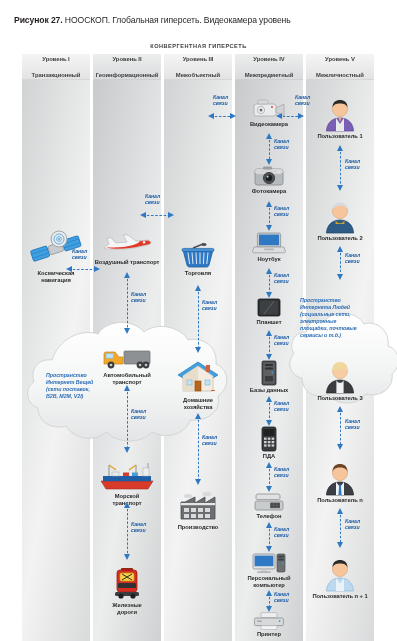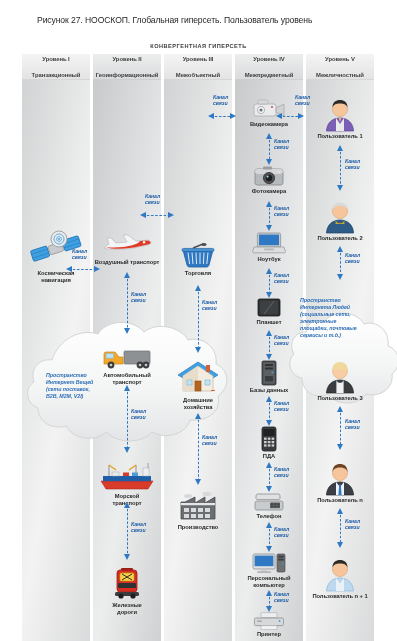--- a/index.html
+++ b/index.html
@@ -12,21 +12,21 @@
     position:relative;
   }
   #stage{position:relative;width:397px;height:641px;overflow:hidden;}
 
   
   .caption{
     position:absolute;left:14px;top:14px;width:372px;
     font-size:8.6px;line-height:12px;color:#231f20;
     letter-spacing:-0.1px;white-space:nowrap;
   }
-  .caption b{font-weight:normal;margin-left:23px;}
+  .caption b{font-weight:bold;}
 
   
   .toplabel{
     position:absolute;left:0;top:43px;width:397px;text-align:center;
     font-size:5.6px;letter-spacing:0.5px;color:#3c3c3c;font-weight:bold;
   }
 
   
   .col{
     position:absolute;top:54px;height:587px;
@@ -101,21 +101,21 @@
   .hlink u.lf{left:0;border-right:6px solid #2f79c4;}
   .hlink u.rt{right:0;border-left:6px solid #2f79c4;}
 </style>
 </head>
 <body>
 
 <div id="stage">
 
   <div class="caption">
     <b>Рисунок 27.</b>
-    <span>НООСКОП. Глобальная гиперсеть. Пользователь уровень</span>
+    <span>НООСКОП. Глобальная гиперсеть. Видеокамера уровень</span>
   </div>
 
   <div class="toplabel">КОНВЕРГЕНТНАЯ ГИПЕРСЕТЬ</div>
 
   <div class="col" style="left:22px;width:68px;">
     <div class="col-head">
       <span><span>Уровень I</span><br><span>Транзакционный</span></span>
     </div>
   </div>
   <div class="col alt" style="left:93px;width:68px;">

